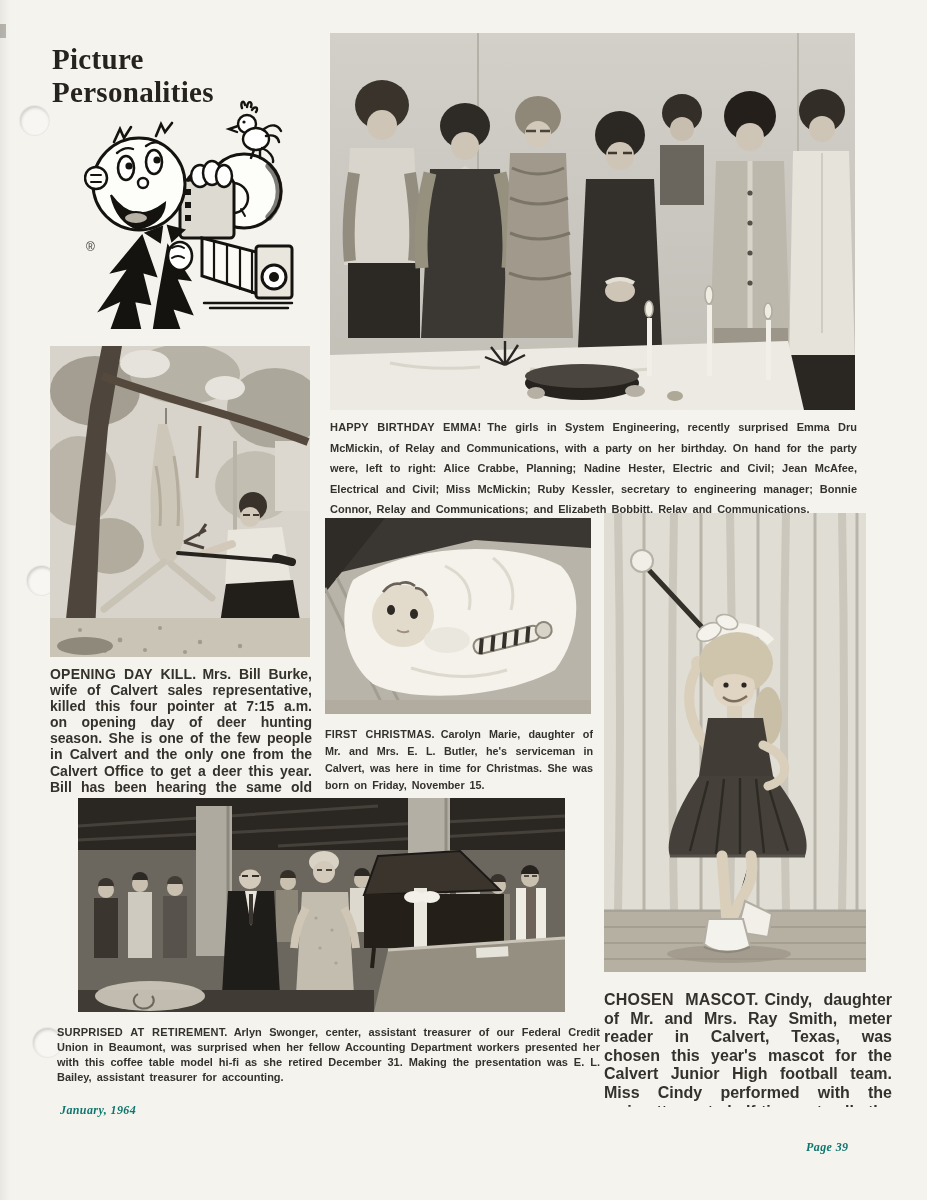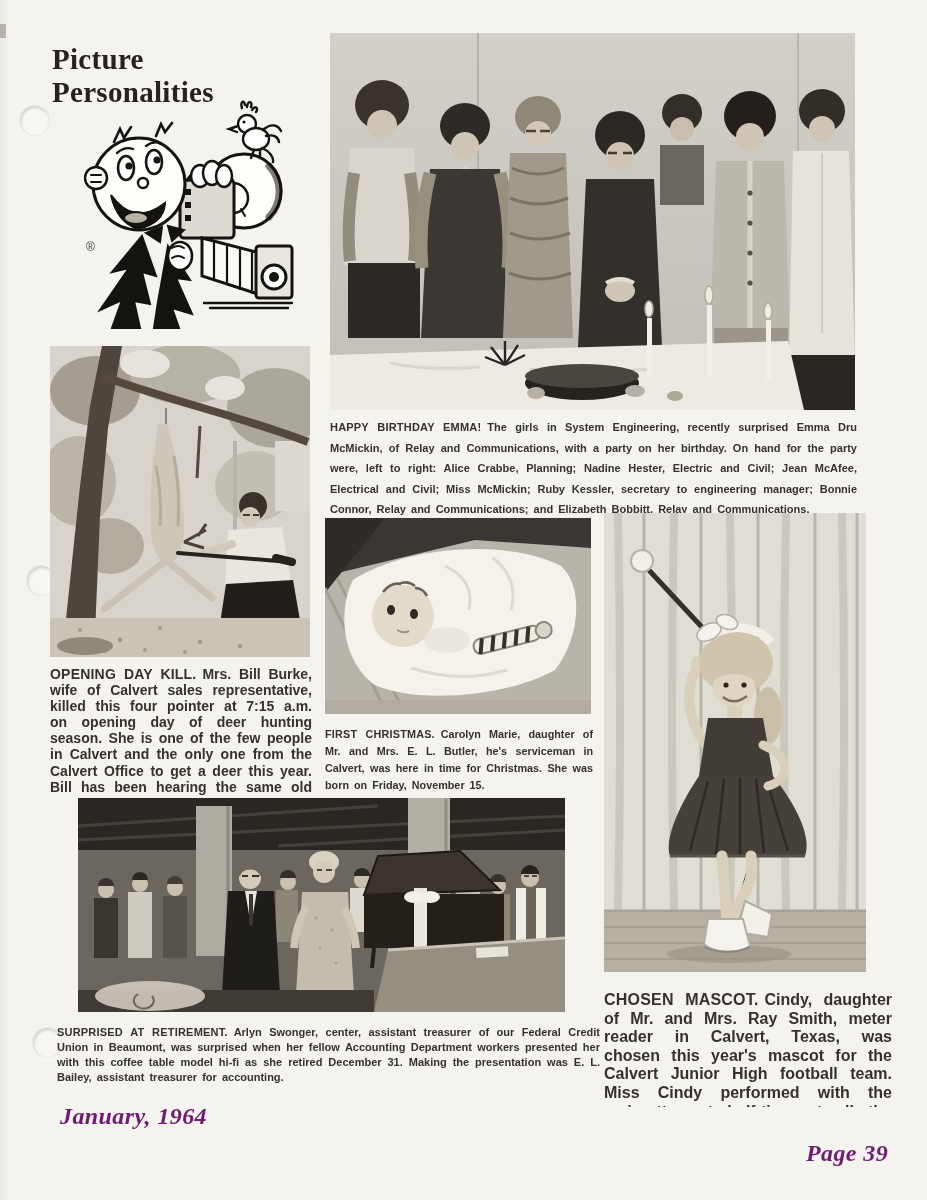--- a/index.html
+++ b/index.html
@@ -16,21 +16,21 @@
   .mascot svg{display:block;width:100%;height:100%;}
   .cap{position:absolute;margin:0;font-weight:bold;color:#35322c;text-align:justify;
         word-spacing:2px;overflow:hidden;}
   .cap .lead{margin-right:6px;letter-spacing:.2px;}
   .cap-birthday{left:330px;top:417px;width:527px;height:106px;font-size:11px;line-height:20.6px;}
   .cap-deer{left:50px;top:666px;width:262px;height:130px;font-size:14px;line-height:16.1px;}
   .cap-baby{left:325px;top:726px;width:268px;height:72px;font-size:10.8px;line-height:17px;}
   .cap-mascot{left:604px;top:991px;width:288px;height:116px;font-size:16px;line-height:18.6px;}
   .cap-retire{left:57px;top:1025px;width:543px;height:73px;font-size:11px;line-height:15px;}
   .folio{position:absolute;font-family:"Liberation Serif",serif;font-style:italic;
-        font-weight:bold;font-size:24px;color:#701a75;letter-spacing:.4px;}
+        font-weight:bold;font-size:12px;color:#0f766e;letter-spacing:.4px;}
   .folio-left{left:60px;top:1103px;}
   .folio-right{left:806px;top:1100px;margin-top:40px;}
   .hole{position:absolute;width:29px;height:29px;border-radius:50%;background:#f7f6f2;
         box-shadow:inset 1px 2px 3px rgba(0,0,0,.16),0 0 0 1px rgba(0,0,0,.045);}
   .hole1{left:20px;top:106px;}
   .hole2{left:27px;top:566px;}
   .hole3{left:33px;top:1028px;}
   .corner-tick{position:absolute;left:0;top:24px;width:6px;height:14px;background:#8a877f;opacity:.55;}
 </style>
 </head>

